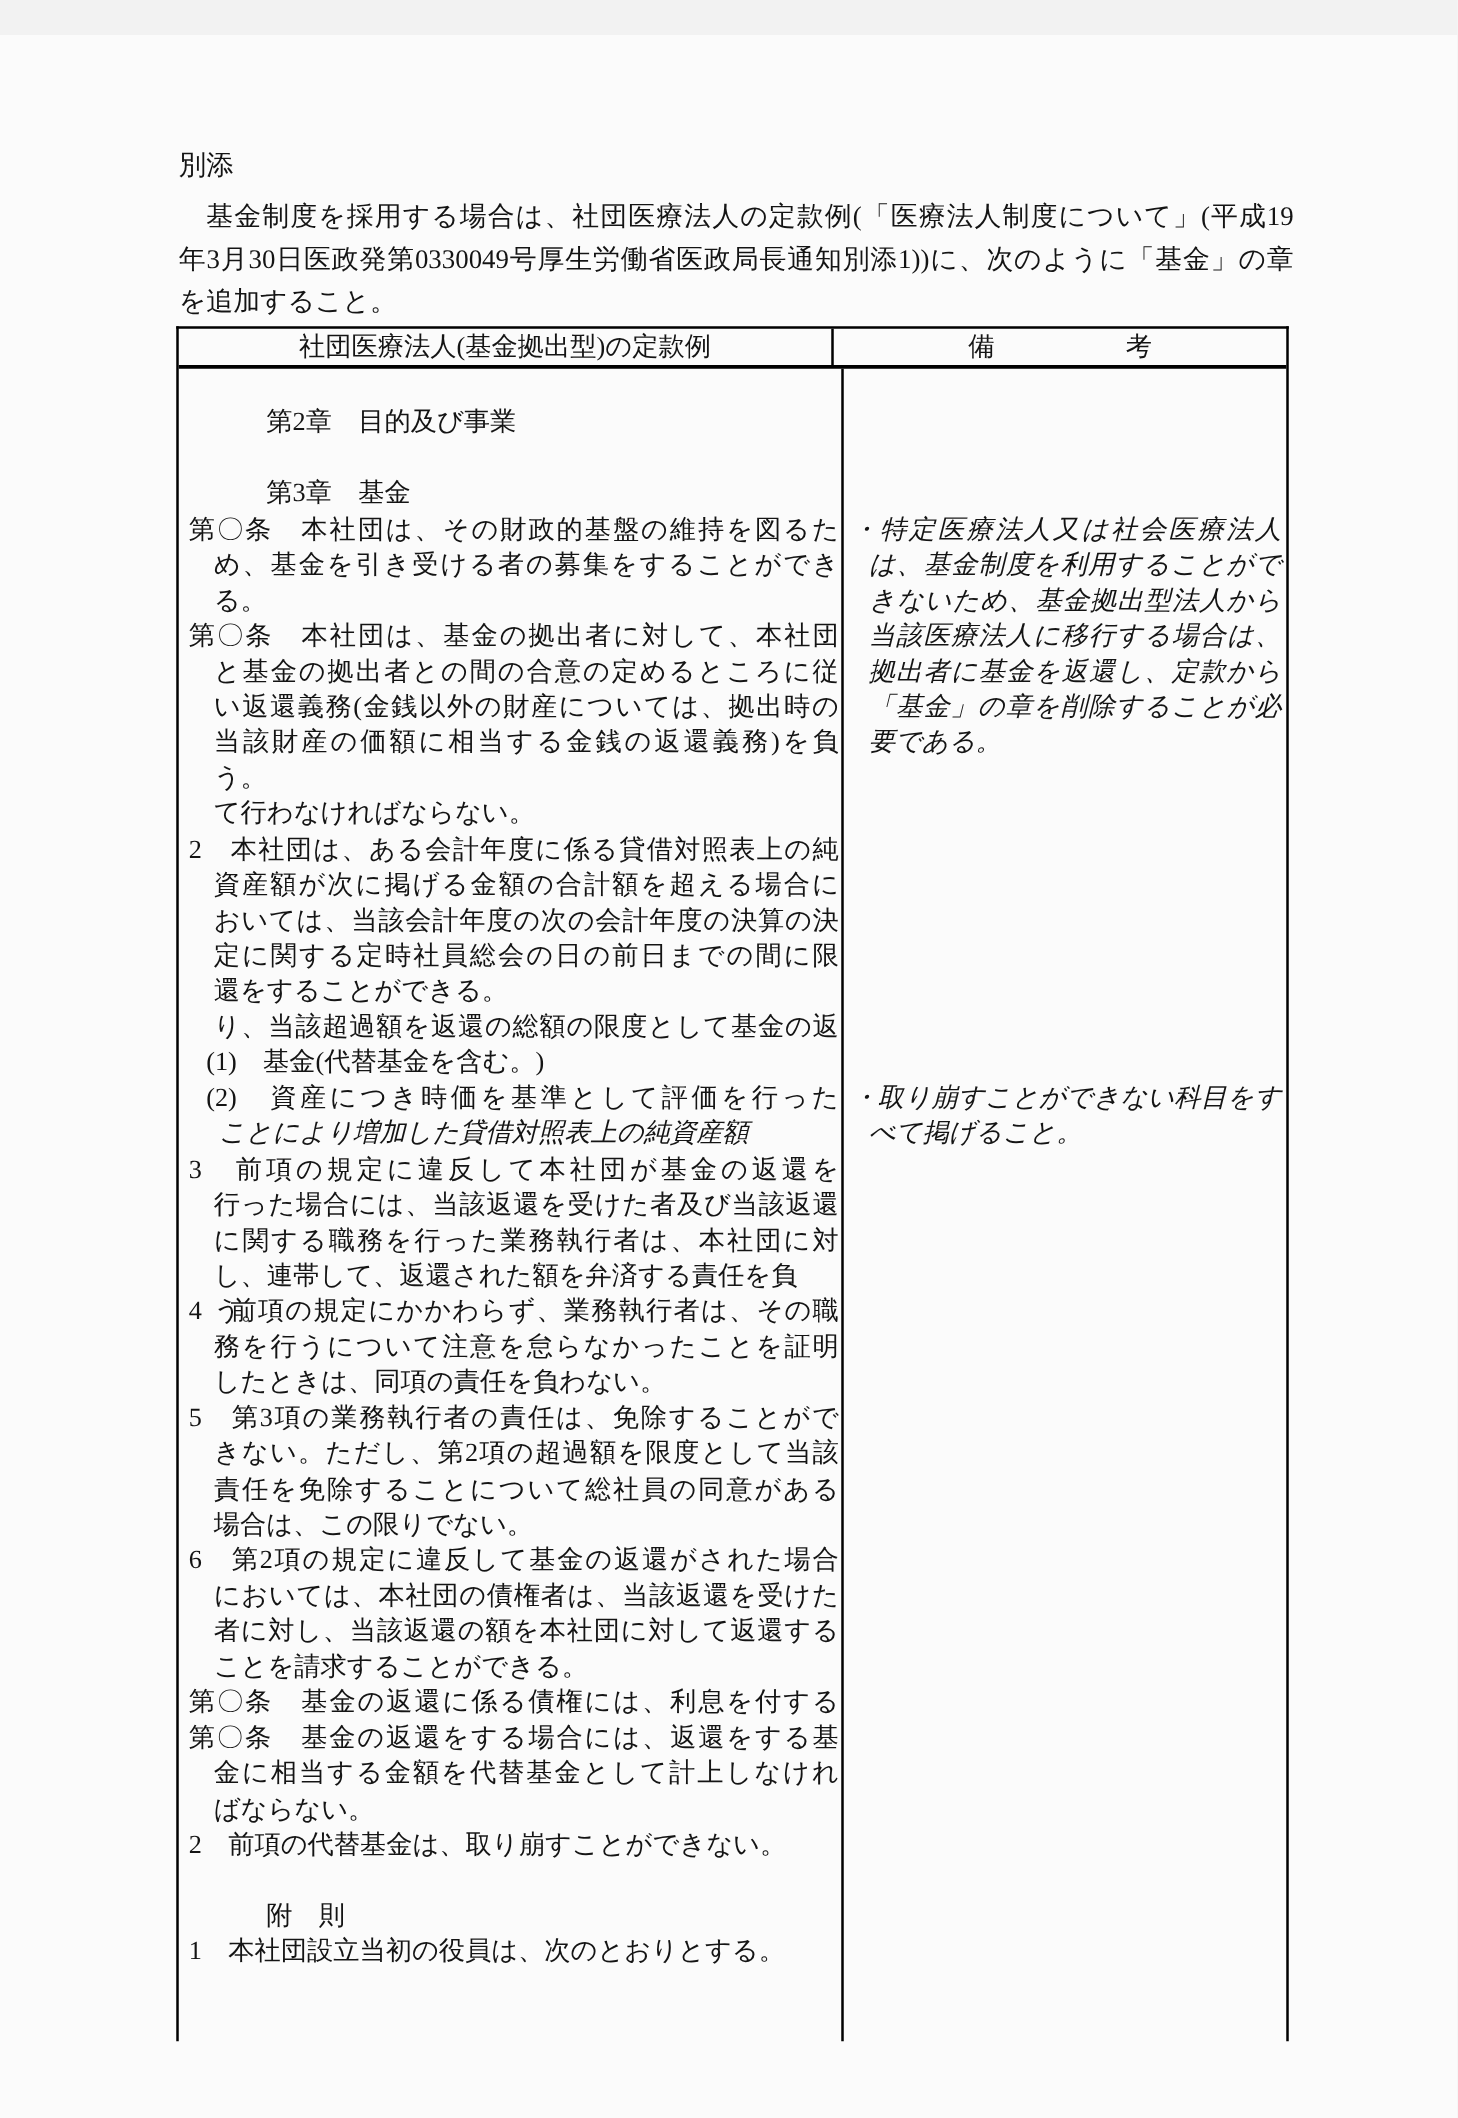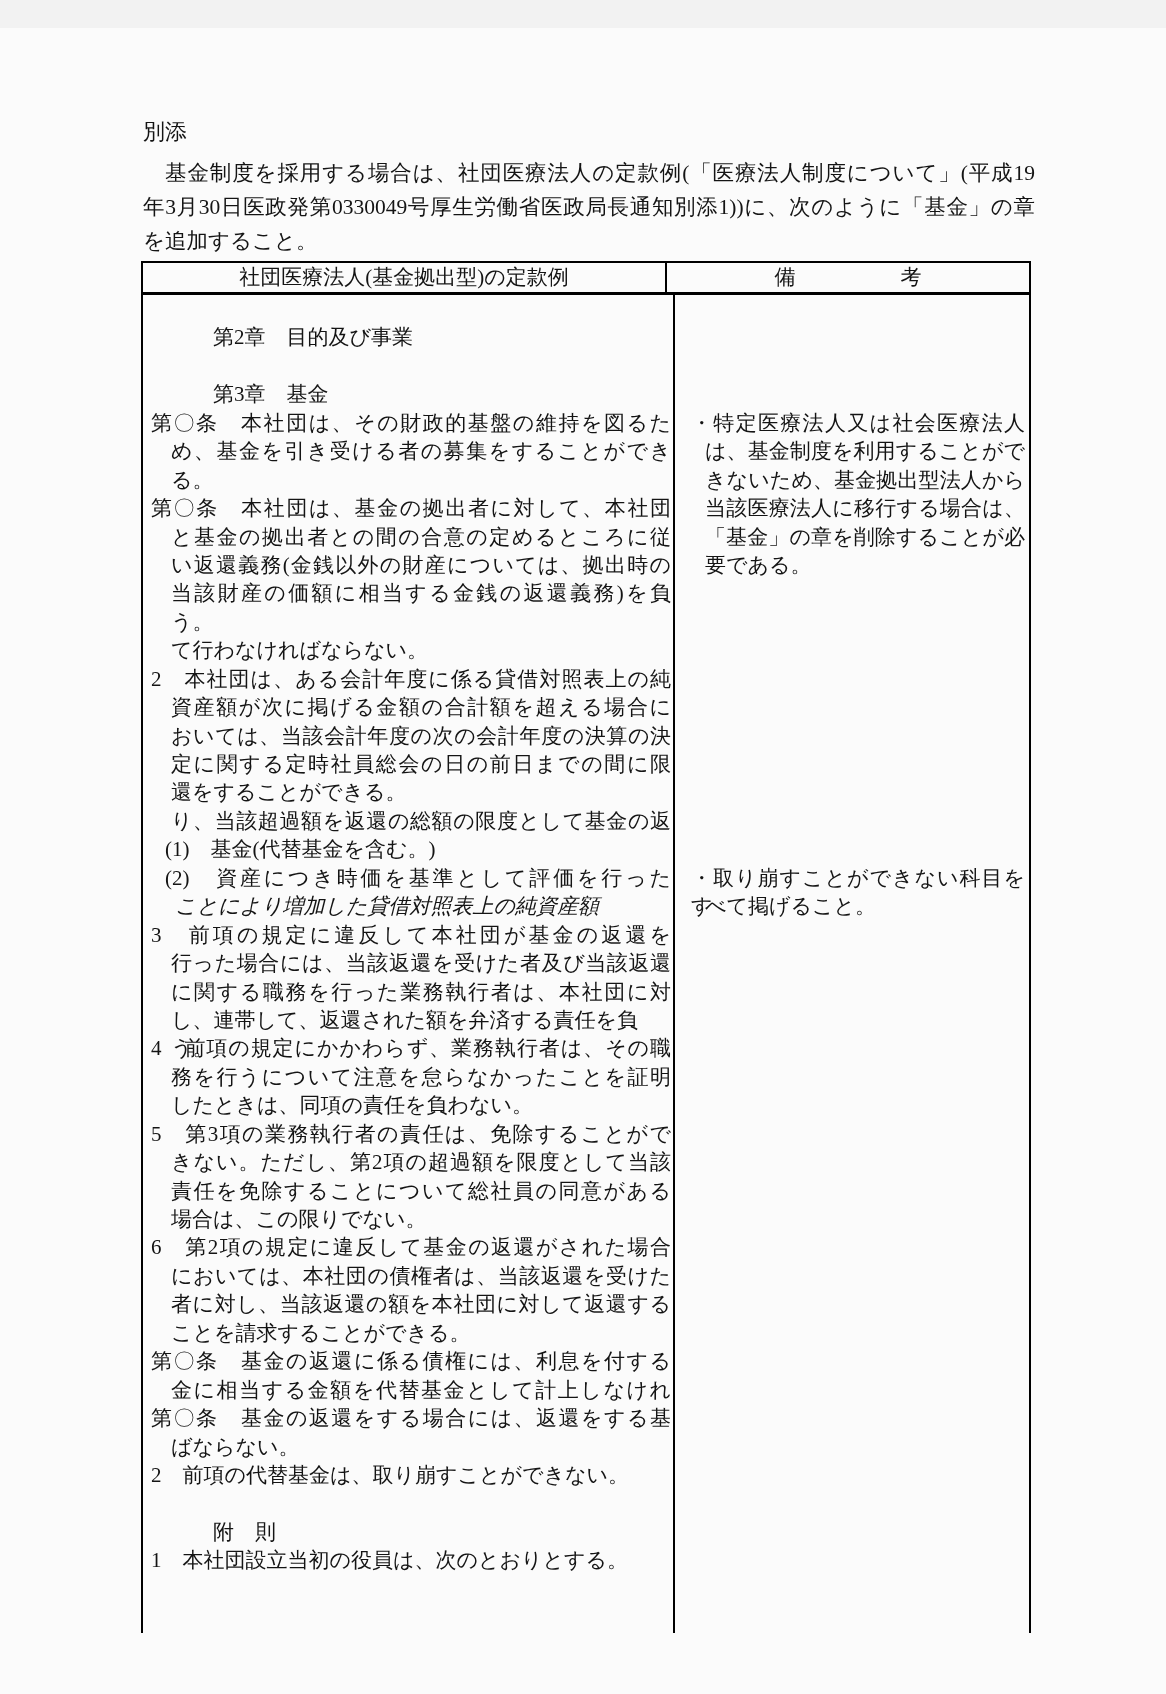--- a/index.html
+++ b/index.html
@@ -90,22 +90,23 @@
   .i2 { padding-left: 14px; }   
   .i3 { padding-left: 24px; font-style: italic; }   
   .i4 { padding-left: 62px; }   
   .i5 { padding-left: 30px; }   
   .j {
     text-align: justify;
     text-align-last: justify;
   }
   .remark-note {
     position: absolute;
-    left: 16px;
+    left: 6px;
     right: 4px;
+    font-style: italic;
   }
   .remark-note .line.cont { padding-left: 14px; }
 </style>
 </head>
 <body>
 
 <div class="page">
 
   <div class="doc-label">別添</div>
 
@@ -153,34 +154,35 @@
           <div class="line i1">したときは、同項の責任を負わない。</div>
           <div class="line i0 j">5　第3項の業務執行者の責任は、免除することがで</div>
           <div class="line i1 j">きない。ただし、第2項の超過額を限度として当該</div>
           <div class="line i1 j">責任を免除することについて総社員の同意がある</div>
           <div class="line i1">場合は、この限りでない。</div>
           <div class="line i0 j">6　第2項の規定に違反して基金の返還がされた場合</div>
           <div class="line i1 j">においては、本社団の債権者は、当該返還を受けた</div>
           <div class="line i1 j">者に対し、当該返還の額を本社団に対して返還する</div>
           <div class="line i1">ことを請求することができる。</div>
           <div class="line i0 j">第〇条　基金の返還に係る債権には、利息を付する</div>
+          <div class="line i0 j">第〇条　基金の返還をする場合には、返還をする基</div>
           <div class="line i1 j">金に相当する金額を代替基金として計上しなけれ</div>
-          <div class="line i0 j">第〇条　基金の返還をする場合には、返還をする基</div>
           <div class="line i1">ばならない。</div>
           <div class="line i0">2　前項の代替基金は、取り崩すことができない。</div>
           <div class="line i0">&nbsp;</div>
           <div class="line i4">附　則</div>
           <div class="line i0">1　本社団設立当初の役員は、次のとおりとする。</div>
         </div>
       <div class="col-right">
           <div class="remark-note" style="top: 113.8px;">
             <div class="line j">・特定医療法人又は社会医療法人</div>
             <div class="line cont j">は、基金制度を利用することがで</div>
             <div class="line cont j">きないため、基金拠出型法人から</div>
             <div class="line cont j">当該医療法人に移行する場合は、</div>
+            <div class="line cont j">拠出者に基金を返還し、定款から</div>
             <div class="line cont j">「基金」の章を削除することが必</div>
             <div class="line cont">要である。</div>
           </div>
           <div class="remark-note" style="top: 569px;">
             <div class="line j">・取り崩すことができない科目をす</div>
             <div class="line cont">べて掲げること。</div>
           </div>
         </div>
     </div>
   </div>

